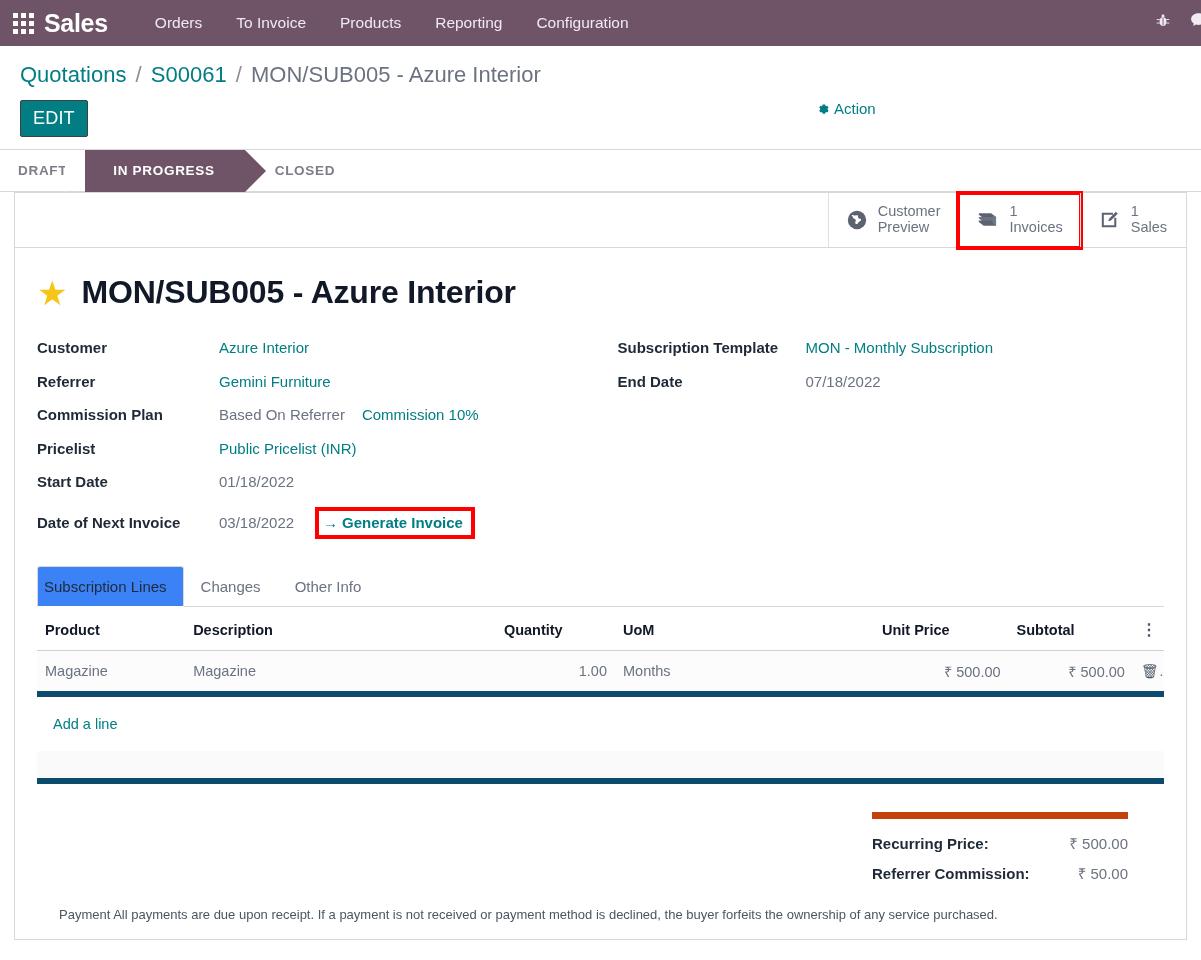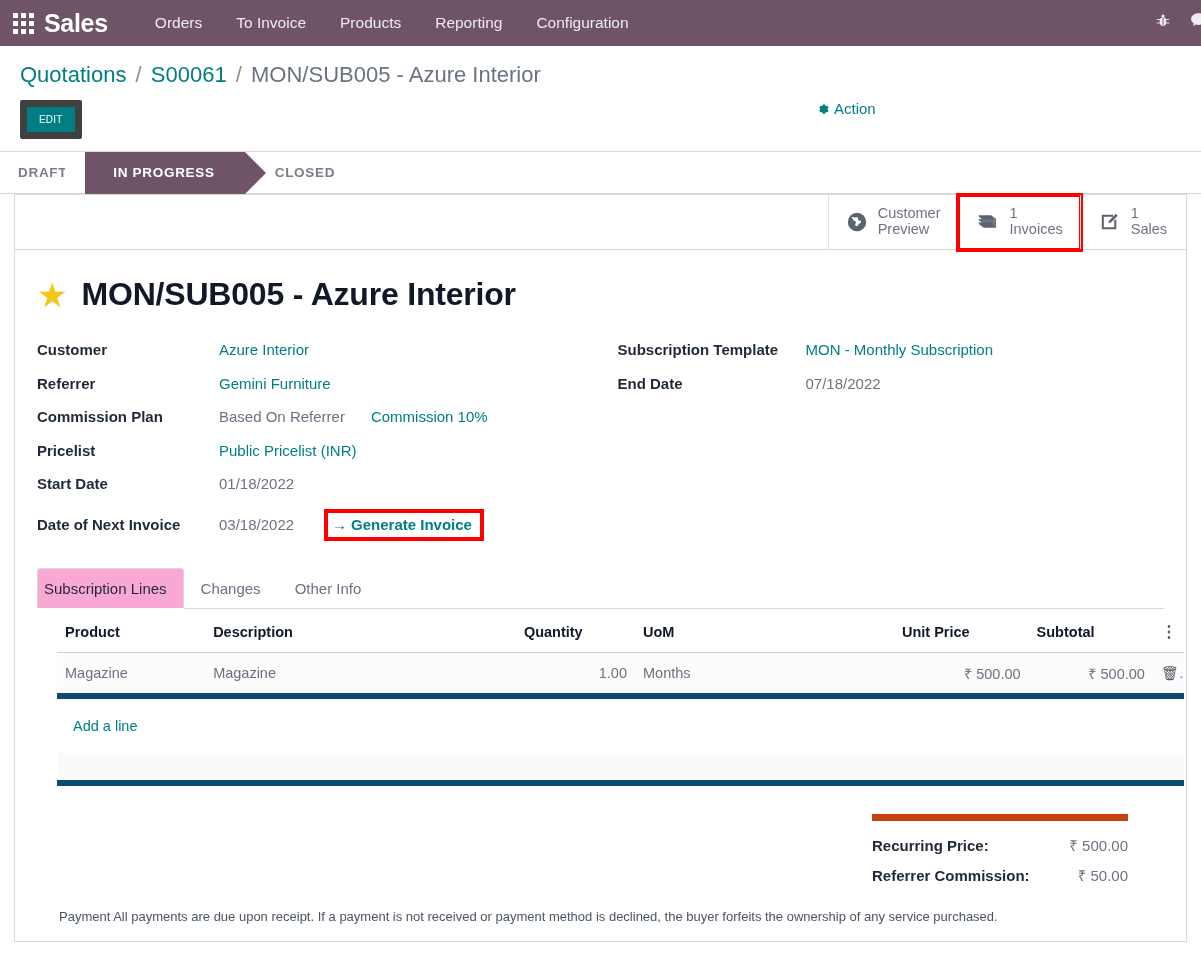--- a/index.html
+++ b/index.html
@@ -84,22 +84,22 @@
   .cp-buttons {
     display: flex;
     align-items: flex-start;
     padding: 10px 20px 12px 20px;
     position: relative;
     min-height: 46px;
   }
   .btn-edit {
     background: #017e84;
     color: #ffffff;
-    border: 7px solid #404040;
-    font-size: 10px;
+    border: 1px solid #404040;
+    font-size: 18px;
     font-weight: 400;
     padding: 7px 12px;
     border-radius: 2px;
     cursor: pointer;
     letter-spacing: 0.2px;
   }
   .action-menu {
     position: absolute;
     left: 817px;
     top: 10px;
@@ -243,21 +243,21 @@
     font-size: 15px;
     font-weight: bold;
     color: #1f2937;
     width: 182px;
     flex: 0 0 182px;
     white-space: nowrap;
   }
   .form-col.right .f-label { width: 188px; flex: 0 0 188px; }
   .f-val { font-size: 15px; color: #6b7280; }
   .f-val.link { color: #017e84; cursor: pointer; text-align: center; }
-  .f-inline { display: flex; align-items: baseline; gap: 26px; flex-wrap: wrap; }
+  .f-inline { display: flex; align-items: baseline; gap: 17px; flex-wrap: wrap; }
   .gen-invoice {
     color: #017e84;
     font-size: 15px;
     font-weight: bold;
     cursor: pointer;
     display: inline-flex;
     align-items: center;
     gap: 4px;
     white-space: nowrap;
   }
@@ -271,28 +271,28 @@
     font-size: 15px;
     color: #6b7280;
     padding: 11px 16px;
     cursor: pointer;
     border: 1px solid transparent;
     margin-bottom: -1px;
     white-space: nowrap;
   }
   .tab.active {
     color: #1f2937;
-    background: #f9a8d4;
+    background: #3b82f6;
     border-color: #d8d8d8 #d8d8d8 #ffffff #d8d8d8;
     border-radius: 3px 3px 0 0;
     padding-left: 6px;
   }
 
   
-  table.lines { width: 100%; border-collapse: collapse; table-layout: fixed; margin-left: 20px; }
+  table.lines { width: 100%; border-collapse: collapse; table-layout: fixed; }
   table.lines th {
     font-size: 14.5px;
     font-weight: bold;
     color: #111827;
     padding: 13px 8px 11px 8px;
     border-bottom: 1px solid #d0d0d0;
     text-align: left;
     white-space: nowrap;
   }
   table.lines td {

